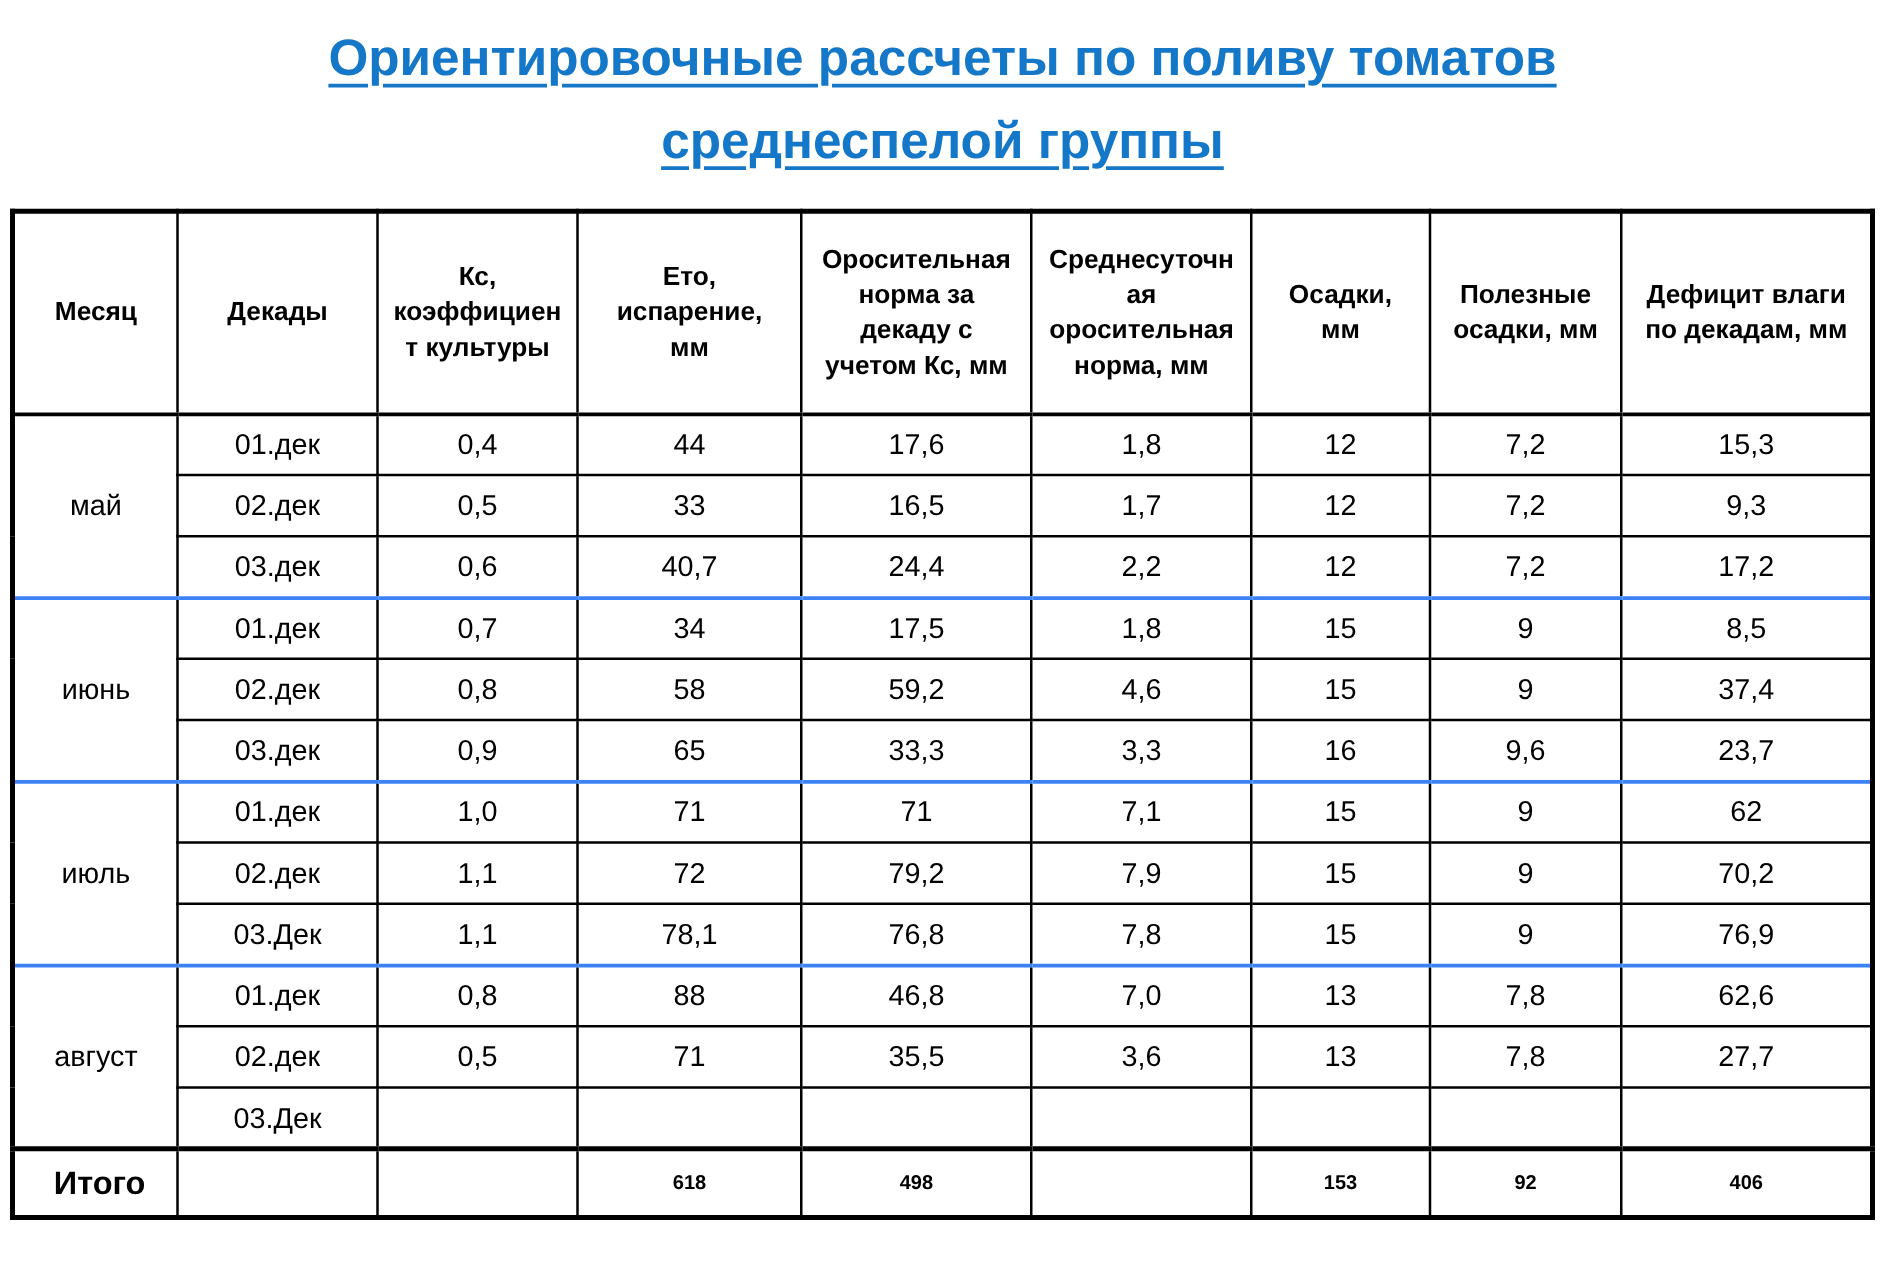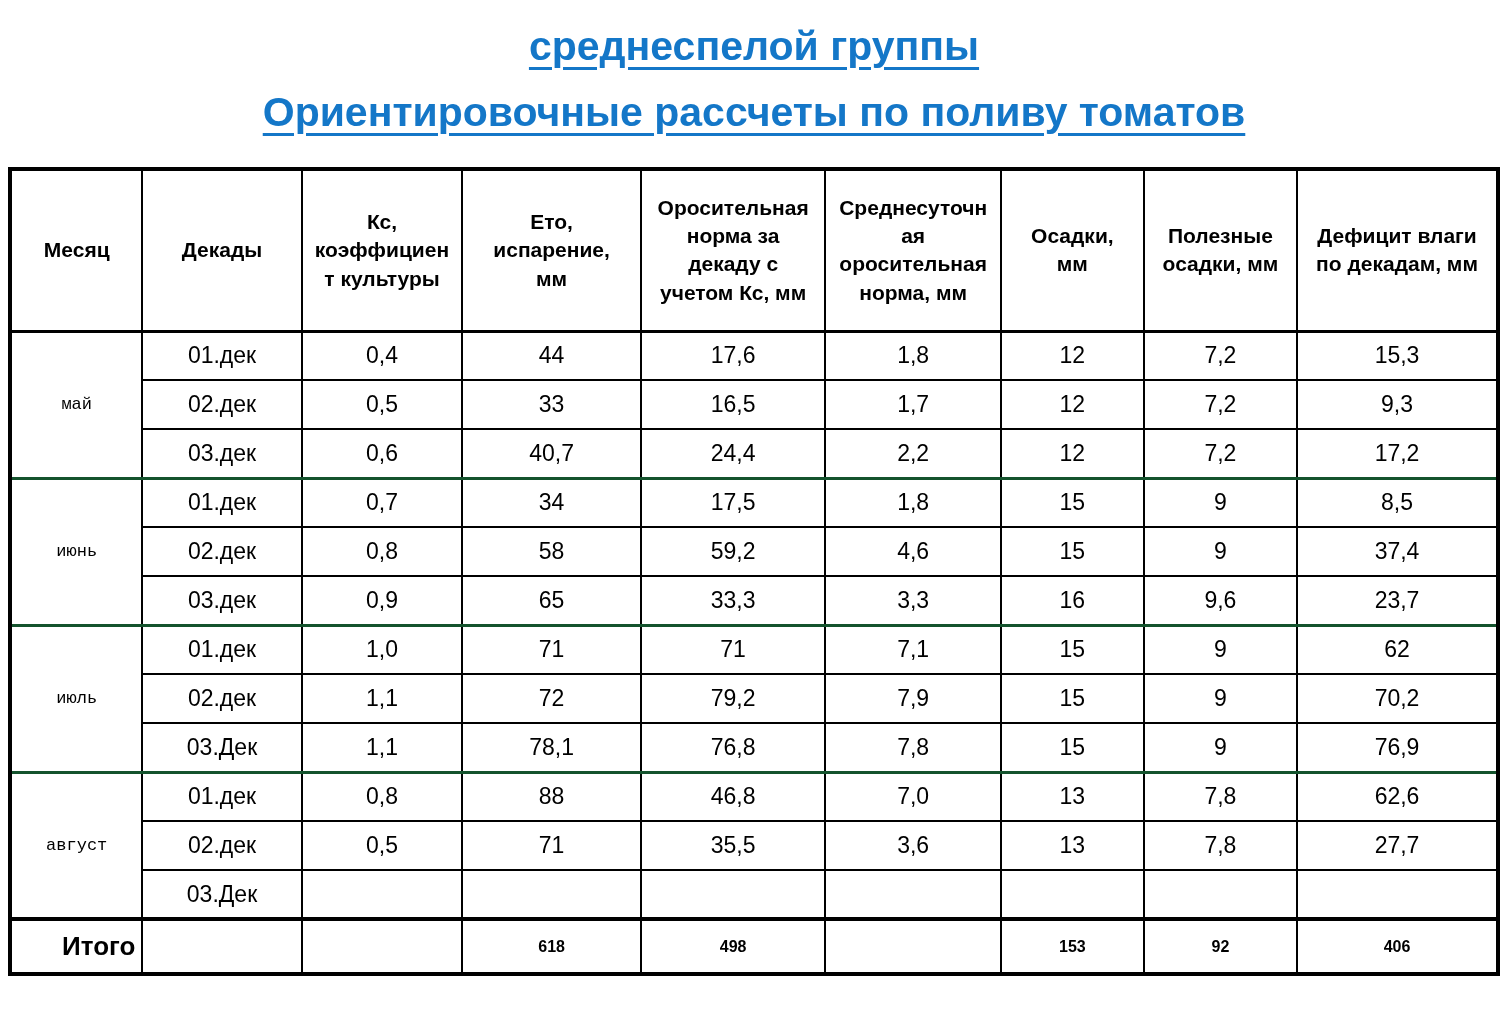--- a/index.html
+++ b/index.html
@@ -51,46 +51,45 @@
     padding: 4px 12px;
     border-bottom: 3px solid #000;
   }
   .calc-table tbody td {
     font-size: 23px;
     font-weight: normal;
     height: 49px;
     padding: 2px 6px;
   }
   .calc-table td.month-cell {
-    font-size: 17px;
-    font-family: Liberation Mono, monospace;
+    font-size: 23px;
   }
   .calc-table tr.group-start td {
-    border-top: 3px solid #14532d;
+    border-top: 3px solid #3b82f6;
   }
   .calc-table tr.total-row td {
     border-top: 4px solid #000;
     font-weight: bold;
     font-size: 16px;
     height: 55px;
   }
   .calc-table tr.total-row td.total-label {
-    text-align: right;
+    text-align: center;
     padding-left: 12px;
     font-size: 26px;
   }
 </style>
 </head>
 <body>
 
 <div class="page">
 
   <div class="title">
+    <div><span class="title-line" style="color: rgb(20, 119, 200);">Ориентировочные рассчеты по поливу томатов</span></div>
     <div><span class="title-line" style="color: rgb(20, 119, 200);">среднеспелой группы</span></div>
-    <div><span class="title-line" style="color: rgb(20, 119, 200);">Ориентировочные рассчеты по поливу томатов</span></div>
   </div>
 
   <table class="calc-table">
     <colgroup>
       <col style="width:8.9%">
       <col style="width:10.7%">
       <col style="width:10.8%">
       <col style="width:12.0%">
       <col style="width:12.4%">
       <col style="width:11.8%">

